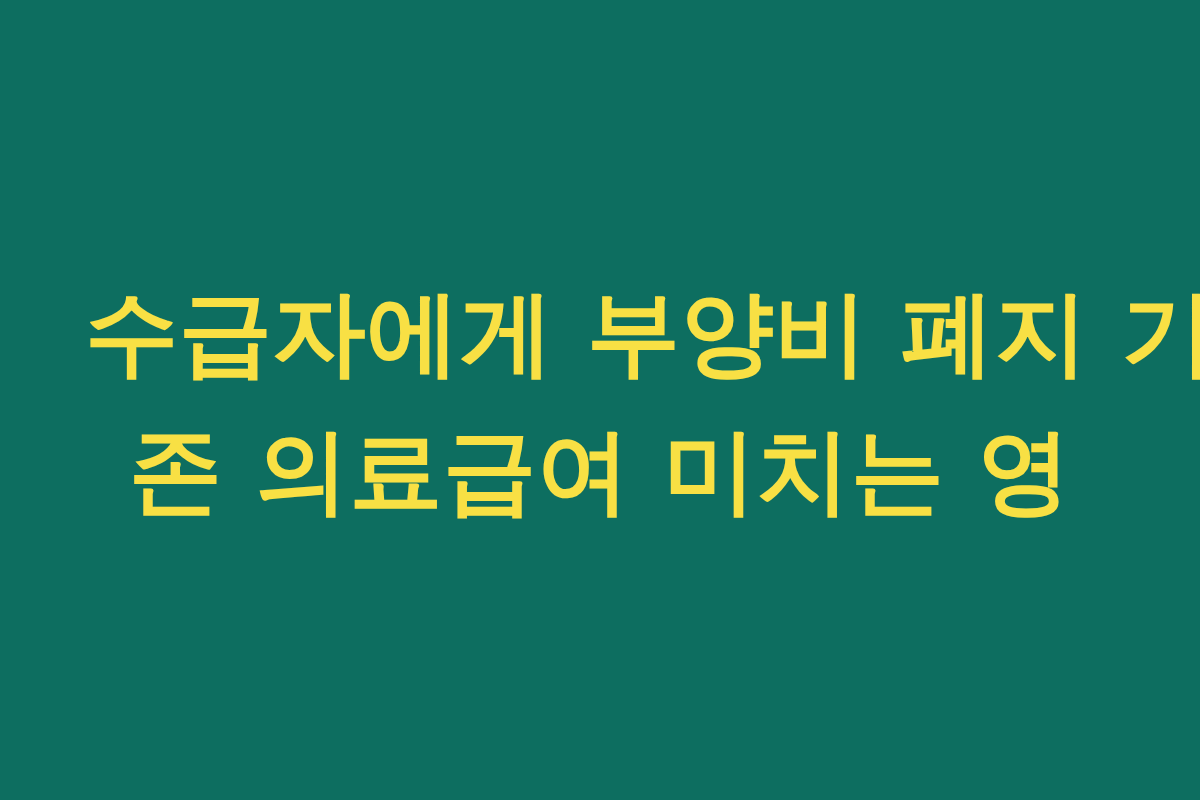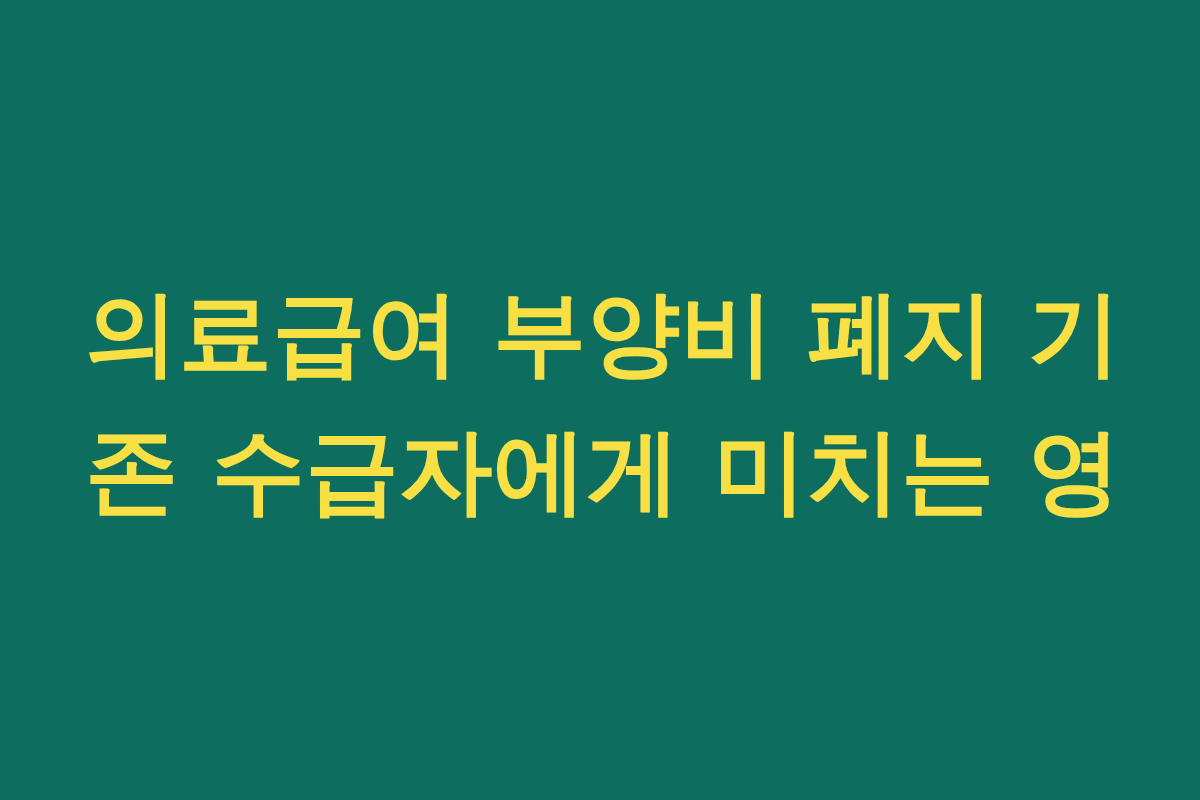--- a/index.html
+++ b/index.html
@@ -59,19 +59,19 @@
     font-size: 112px;
   }
 </style>
 </head>
 <body>
 
 <div id="headline-card" style="background: rgb(13, 110, 96);">
 
   <div id="headline-block">
 
-    <span class="headline-line full" style="color: rgb(248, 224, 68); font-size: 93.2591px;">의료급여 부양비 폐지 기</span>
+    <span class="headline-line full" style="color: rgb(248, 224, 68); font-size: 93.2591px;">수급자에게 부양비 폐지 기</span>
 
-    <span class="headline-line full" style="color: rgb(248, 224, 68); font-size: 93.2591px;">존 수급자에게 미치는 영</span>
+    <span class="headline-line full" style="color: rgb(248, 224, 68); font-size: 93.2591px;">존 의료급여 미치는 영</span>
 
 
   </div>
 </div>
 
 </body></html>

